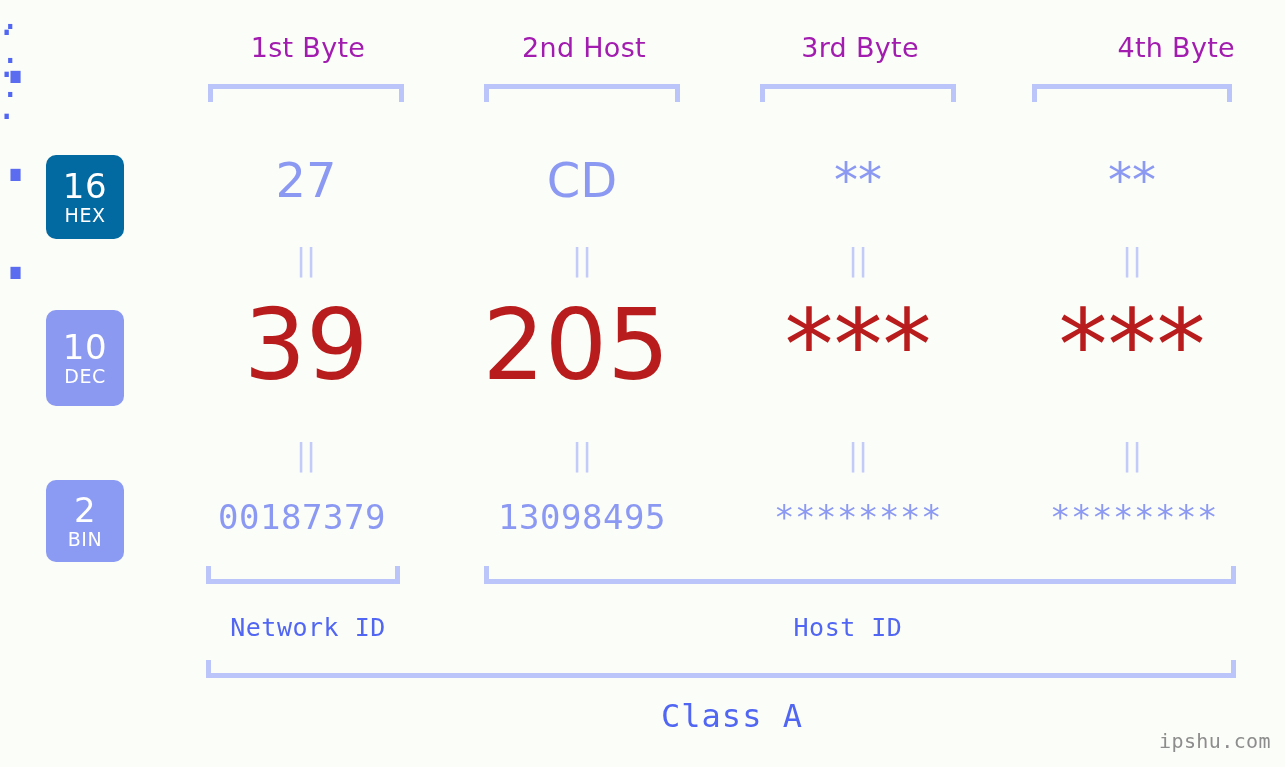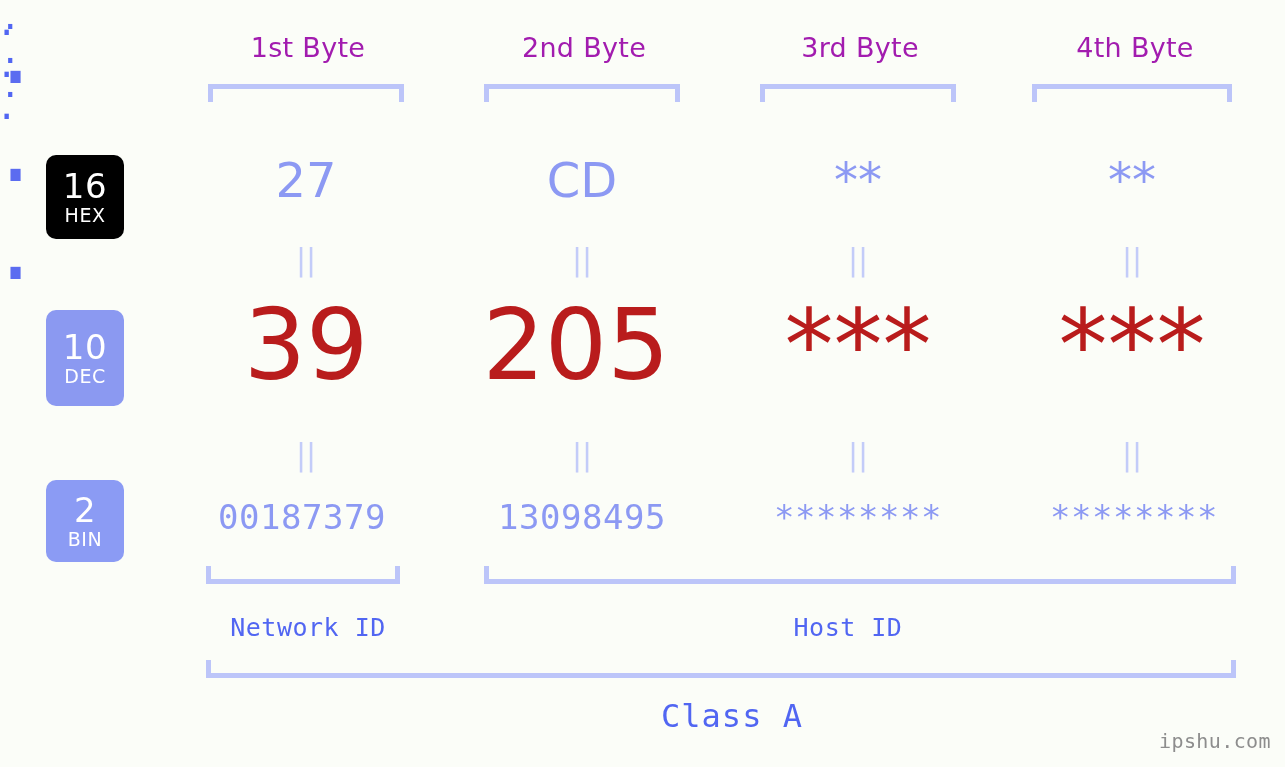--- a/index.html
+++ b/index.html
@@ -69,21 +69,21 @@
     font-size: 34px;
     font-weight: 400;
     letter-spacing: 0.5px;
   }
   .badge .nm {
     font-size: 19px;
     font-weight: 400;
     margin-top: 3px;
     letter-spacing: 0.5px;
   }
-  .badge-hex { top: 155px;  height: 84px;  background: #000000; }
+  .badge-hex { top: 155px;  height: 84px;  background: #0369a1; }
   .badge-dec { top: 310px;  height: 96px;  background: #8b99f1; }
   .badge-bin { top: 480px;  height: 82px;  background: #8b9bf4; }
 
   
   .row {
     position: absolute;
     left: 0;
     width: 1285px;
     height: 0;
   }
@@ -186,23 +186,23 @@
     color: #8d8d8d;
     letter-spacing: 0.4px;
   }
 </style>
 </head>
 <body>
 
 <div class="stage">
 
   <div class="byte-header" style="left:210px; width:196px;">1st Byte</div>
-  <div class="byte-header" style="left:486px; width:196px;">2nd Byte</div>
+  <div class="byte-header" style="left:486px; width:196px;">2nd Host</div>
   <div class="byte-header" style="left:762px; width:196px;">3rd Byte</div>
-  <div class="byte-header" style="left:1035px; width:200px;">4th Byte</div>
+  <div class="byte-header" style="left:1035px; width:200px;text-align:right;">4th Byte</div>
 
   <div class="bracket down" style="left:208px; top:84px; width:196px;"></div>
   <div class="bracket down" style="left:484px; top:84px; width:196px;"></div>
   <div class="bracket down" style="left:760px; top:84px; width:196px;"></div>
   <div class="bracket down" style="left:1032px; top:84px; width:200px;"></div>
 
   <div class="badge badge-hex">
     <span class="num">16</span>
     <span class="nm">HEX</span>
   </div>

